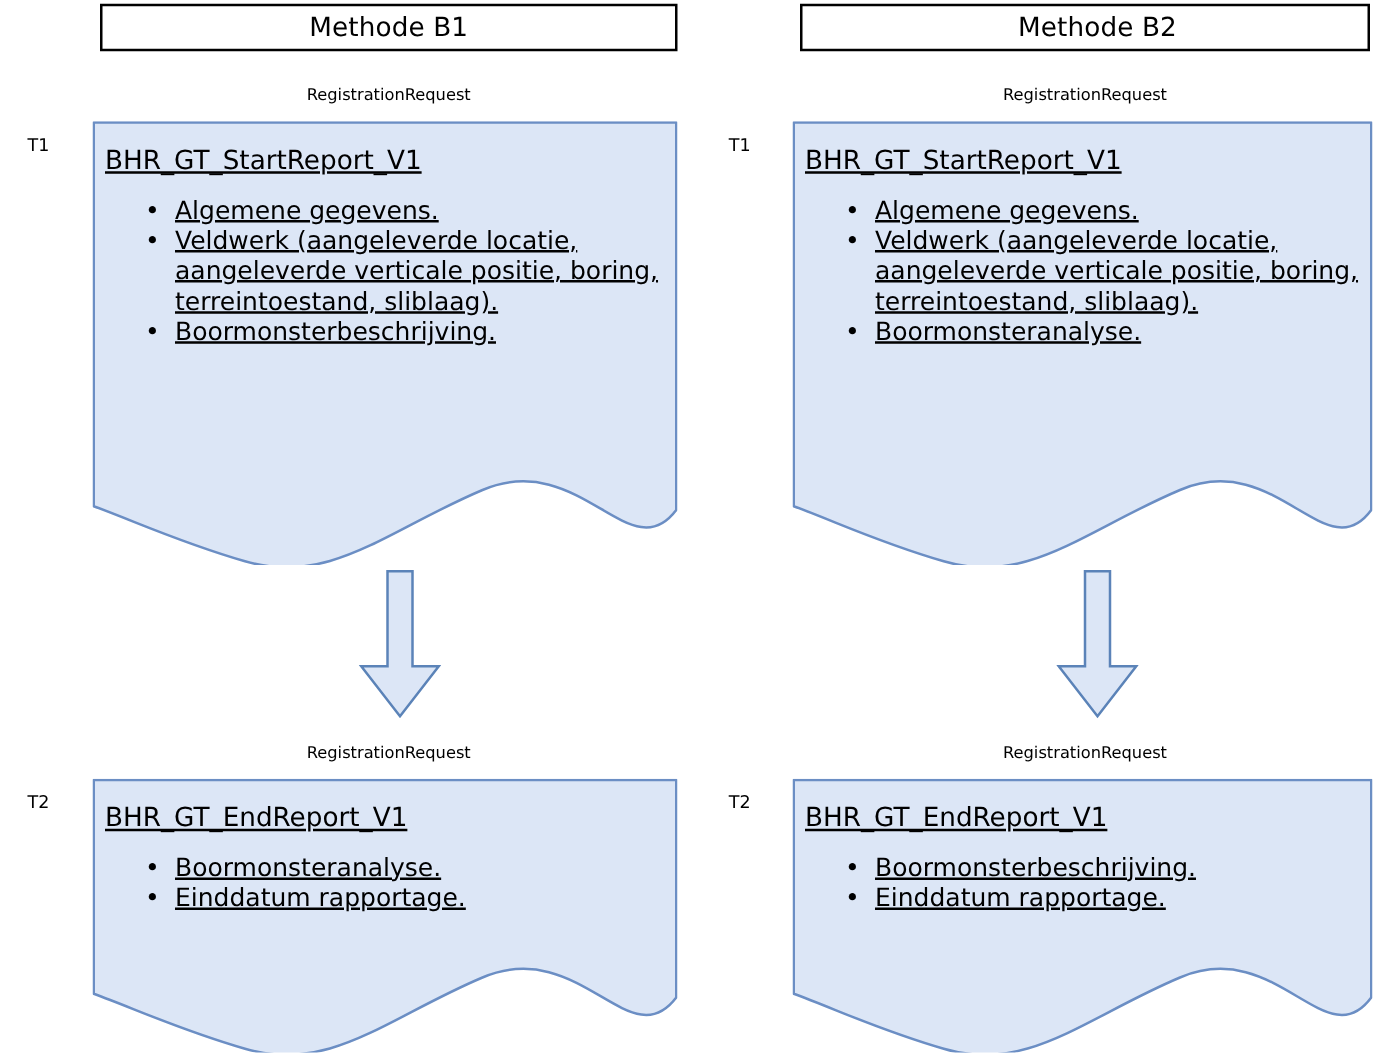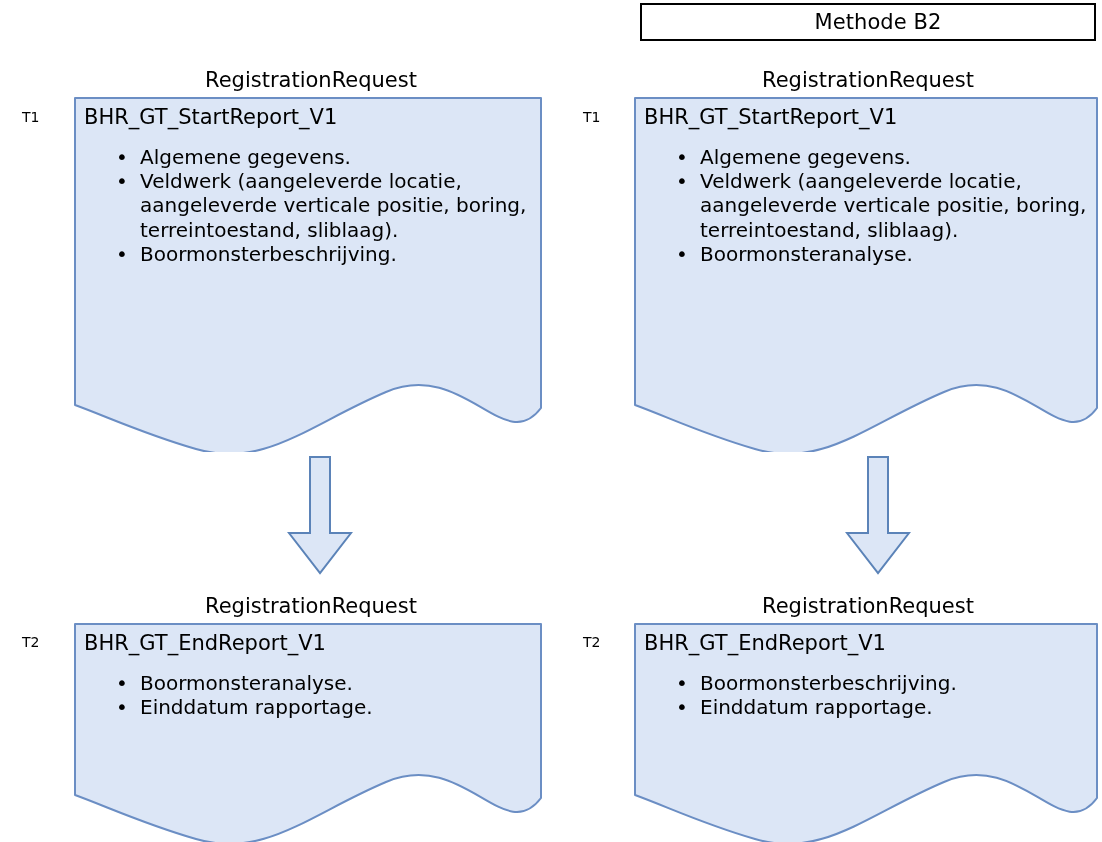--- a/index.html
+++ b/index.html
@@ -35,21 +35,21 @@
     font-size: 21px;
     line-height: 1;
     letter-spacing: 0.1px;
   }
   #method-b1 { left: 80px;  top: 3px; width: 462px; height: 38px; }
   #method-b2 { left: 640px; top: 3px; width: 456px; height: 38px; padding-left: 20px; }
 
   
   .doc-caption {
     position: absolute;
-    font-size: 21px;
+    font-size: 13px;
     line-height: 1;
     text-align: center;
     white-space: nowrap;
   }
   #caption-b1-t1 { left: 80px;  top: 70px;  width: 462px; }
   #caption-b2-t1 { left: 640px; top: 70px;  width: 456px; }
   #caption-b1-t2 { left: 80px;  top: 596px; width: 462px; }
   #caption-b2-t2 { left: 640px; top: 596px; width: 456px; }
 
   
@@ -70,24 +70,25 @@
   }
   .doc-shape svg {
     display: block;
     position: absolute;
     left: 0;
     top: 0;
   }
   .doc-content {
     position: absolute;
     left: 0;
-    top: 0;
+    top: 11px;
     width: 100%;
     box-sizing: border-box;
     padding: 8px 8px 0 10px;
+    text-decoration: underline;
   }
   .doc-title {
     font-size: 21px;
     line-height: 1.22;
     white-space: nowrap;
   }
   .doc-list {
     margin: 14px 0 0 0;
     padding-left: 56px;
     list-style: none;
@@ -117,20 +118,23 @@
   .down-arrow { position: absolute; }
   .down-arrow svg { display: block; }
   #arrow-b1 { left: 287px; top: 455px; width: 66px; height: 120px; }
   #arrow-b2 { left: 845px; top: 455px; width: 66px; height: 120px; }
 </style>
 </head>
 <body>
 
 <div class="canvas">
 
+  <div class="method-header" id="method-b1">
+    <span>Methode B1</span>
+  </div>
 
   <div class="method-header" id="method-b2">
     <span>Methode B2</span>
   </div>
 
   <div class="doc-caption" id="caption-b1-t1">RegistrationRequest</div>
 
   <div class="time-label" id="tlabel-b1-t1">T1</div>
 
   <div class="doc-shape" id="doc-b1-t1">

